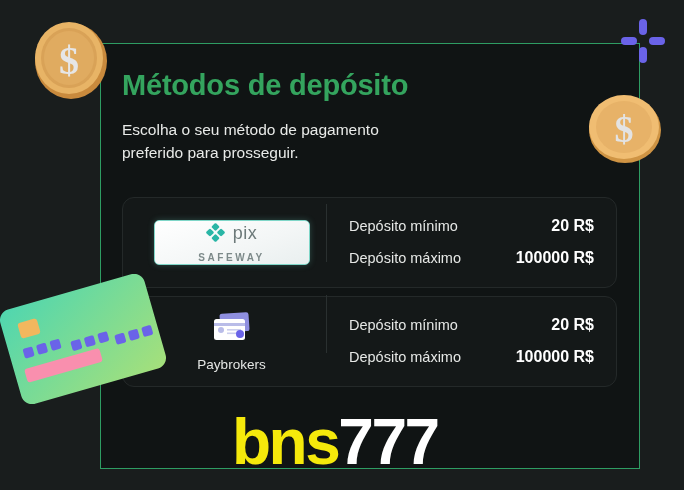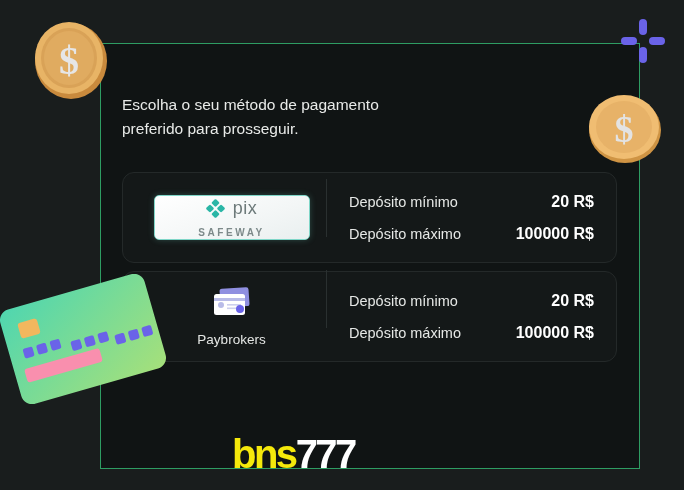--- a/index.html
+++ b/index.html
@@ -37,21 +37,21 @@
   .frame-inner { padding:26px 22px 0 21px; }
 
   .page-title {
     color:#34a45e;
     font-size:29px;
     font-weight:bold;
     letter-spacing:-0.2px;
     line-height:1.1;
   }
   .page-subtitle {
-    margin-top:23px;
+    margin-top:16px;
     color:#e8eae8;
     font-size:15.5px;
     line-height:1.52;
     max-width:310px;
   }
 
   
   .methods { margin-top:32px; }
 
   .method-row {
@@ -129,23 +129,23 @@
     display:flex;
     align-items:baseline;
     justify-content:space-between;
   }
   .fig-label { color:#e6e8e6; font-size:14.5px; }
   .fig-value { color:#ffffff; font-size:16px; font-weight:bold; }
 
   
   .brandmark {
     position:absolute;
-    left:232px; top:434px;
+    left:232px; top:410px;
     z-index:9;
-    font-size:40px;
+    font-size:64px;
     font-weight:bold;
     letter-spacing:-2.5px;
     line-height:1;
     white-space:nowrap;
   }
   .bm-bns { color:#f5e90b; }
   .bm-777 { color:#ffffff; }
 </style>
 </head>
 <body>
@@ -193,20 +193,21 @@
       <rect x="134" y="70" width="10" height="10" rx="2"></rect>
       <rect x="148" y="70" width="10" height="10" rx="2"></rect>
     </g>
     <rect x="24" y="78" width="78" height="14" rx="3" fill="#f98fae"></rect>
   </g>
 </svg>
 
 <div class="frame">
   <div class="frame-inner">
 
+    <h1 class="page-title">Métodos de depósito</h1>
     <p class="page-subtitle">Escolha o seu método de pagamento preferido para prosseguir.</p>
 
     <div class="methods">
 
       <div class="method-row">
         <div class="method-brand">
           <div class="pix-plaque">
             <div class="pix-top">
               <svg width="19" height="19" viewBox="0 0 24 24">
                 <rect x="8.2" y="1.2" width="7.6" height="7.6" rx="1.6" transform="rotate(45 12 5)" fill="#2ab6a6"></rect>

